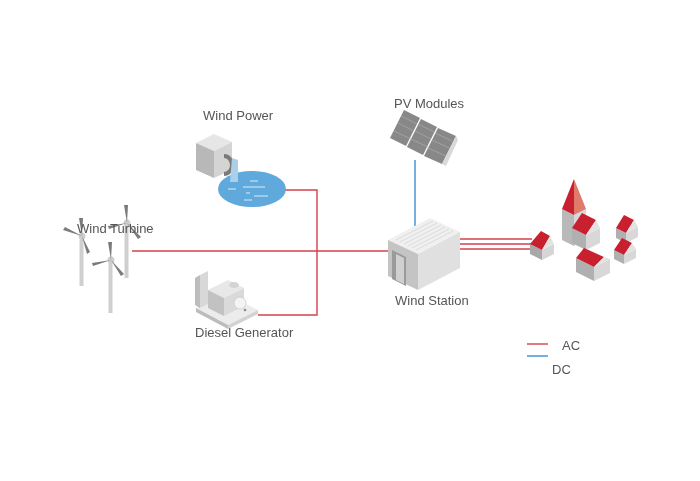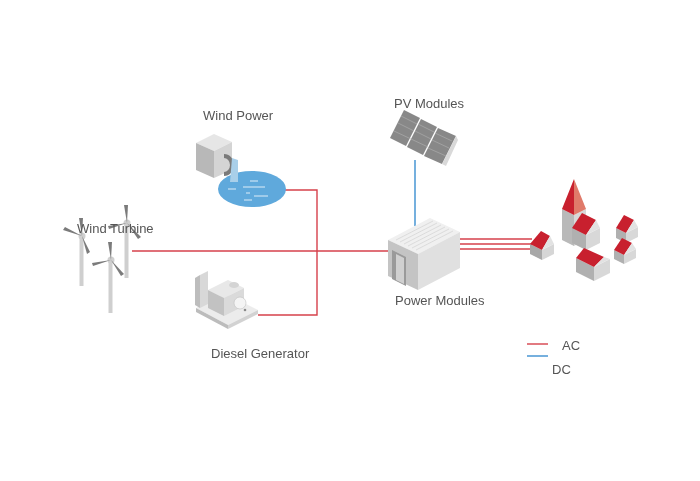--- a/index.html
+++ b/index.html
@@ -172,17 +172,17 @@
   <g>
     <line x1="527" y1="344" x2="548" y2="344" stroke="#d6414b" stroke-width="1.4"></line>
     <line x1="527" y1="356" x2="548" y2="356" stroke="#3b8fd0" stroke-width="1.4"></line>
   </g>
 </svg>
 
 
 <div class="lbl" style="left:77px; top:189px;margin-top:32px;">Wind Turbine</div>
 <div class="lbl" style="left:203px; top:108px;">Wind Power</div>
 <div class="lbl" style="left:394px; top:96px;">PV Modules</div>
-<div class="lbl" style="left:395px; top:293px;">Power Modules</div>
-<div class="lbl" style="left:195px; top:346px;margin-left:16px;">Diesel Generator</div>
+<div class="lbl" style="left:395px; top:293px;">Wind Station</div>
+<div class="lbl" style="left:195px; top:325px;">Diesel Generator</div>
 <div class="lbl" style="left:552px; top:338px;margin-left:10px;">AC</div>
 <div class="lbl" style="left:552px; top:350px;margin-top:12px;">DC</div>
 </div>
 
 </body></html>

